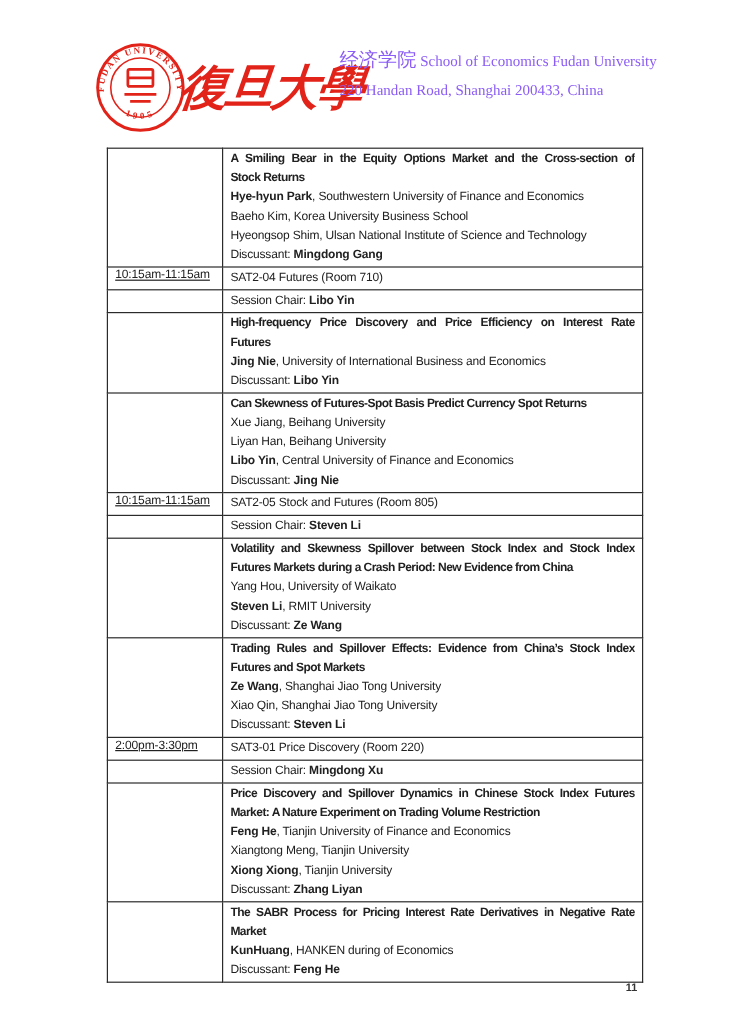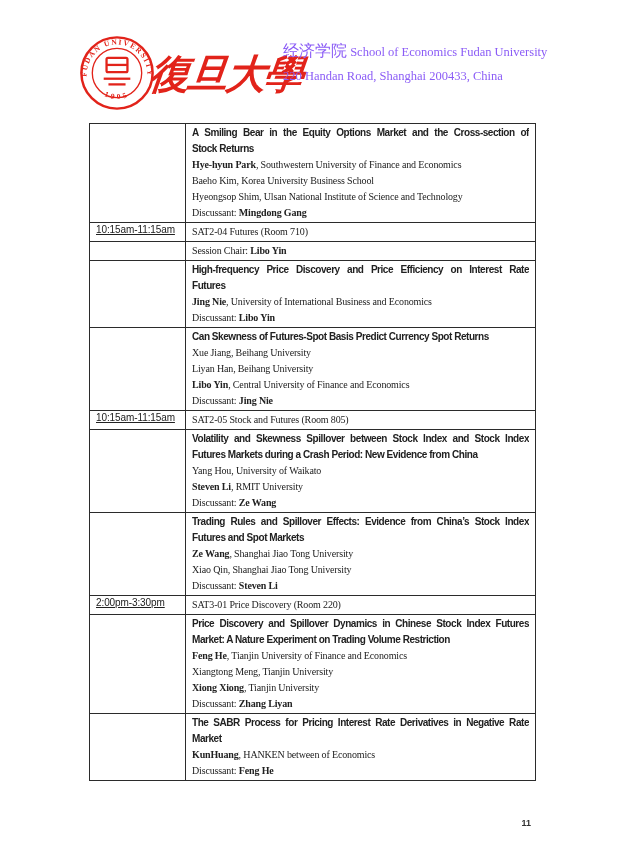--- a/index.html
+++ b/index.html
@@ -32,21 +32,21 @@
     border-collapse:collapse; table-layout:fixed;
   }
   table.schedule td {
     border:1px solid #2b2b2b; vertical-align:top;
     padding:1px 6px; font-size:10px; color:#212121;
   }
   td.time-cell { white-space:nowrap; letter-spacing:-0.1px; padding-left:6px;text-decoration:underline; }
   .line { line-height:16px; min-height:16px; white-space:nowrap; overflow:hidden; }
   .line-title { font-weight:bold; letter-spacing:-0.45px; }
   .line-title.jt { text-align:justify; text-align-last:justify; white-space:normal; }
-  .line-author, .line-discussant, .line-session, .line-chair { letter-spacing:-0.15px;font-family:Liberation Serif, serif; }
+  .line-author, .line-discussant, .line-session, .line-chair { letter-spacing:-0.15px; }
   .b { font-weight:bold; }
 
   
   .page-number {
     position:absolute; right:94px; top:818px;
     font-size:9px; font-weight:bold; color:#333;text-align:center;
   }
 </style>
 </head>
 <body>
@@ -134,20 +134,26 @@
       </tr>
       <tr>
         <td class="time-cell">10:15am-11:15am</td>
         <td class="content-cell">
           <div class="line line-session">SAT2-05 Stock and Futures (Room 805)</div>
         </td>
       </tr>
       <tr>
         <td class="time-cell"></td>
         <td class="content-cell">
+          <div class="line line-chair"><span>Session Chair: </span><span class="b">Steven Li</span></div>
+        </td>
+      </tr>
+      <tr>
+        <td class="time-cell"></td>
+        <td class="content-cell">
           <div class="line line-title jt">Volatility and Skewness Spillover between Stock Index and Stock Index</div>
           <div class="line line-title">Futures Markets during a Crash Period: New Evidence from China</div>
           <div class="line line-author"><span>Yang Hou, University of Waikato</span></div>
           <div class="line line-author"><span class="b">Steven Li</span><span>, RMIT University</span></div>
           <div class="line line-discussant"><span>Discussant: </span><span class="b">Ze Wang</span></div>
         </td>
       </tr>
       <tr>
         <td class="time-cell"></td>
         <td class="content-cell">
@@ -155,38 +161,44 @@
           <div class="line line-title">Futures and Spot Markets</div>
           <div class="line line-author"><span class="b">Ze Wang</span><span>, Shanghai Jiao Tong University</span></div>
           <div class="line line-author"><span>Xiao Qin, Shanghai Jiao Tong University</span></div>
           <div class="line line-discussant"><span>Discussant: </span><span class="b">Steven Li</span></div>
         </td>
       </tr>
       <tr>
         <td class="time-cell">2:00pm-3:30pm</td>
         <td class="content-cell">
           <div class="line line-session">SAT3-01 Price Discovery (Room 220)</div>
+        </td>
+      </tr>
+      <tr>
+        <td class="time-cell"></td>
+        <td class="content-cell">
+          <div class="line line-chair"><span>Session Chair: </span><span class="b">Mingdong Xu</span></div>
         </td>
       </tr>
       <tr>
         <td class="time-cell"></td>
         <td class="content-cell">
           <div class="line line-title jt">Price Discovery and Spillover Dynamics in Chinese Stock Index Futures</div>
           <div class="line line-title">Market: A Nature Experiment on Trading Volume Restriction</div>
           <div class="line line-author"><span class="b">Feng He</span><span>, Tianjin University of Finance and Economics</span></div>
           <div class="line line-author"><span>Xiangtong Meng, Tianjin University</span></div>
           <div class="line line-author"><span class="b">Xiong Xiong</span><span>, Tianjin University</span></div>
           <div class="line line-discussant"><span>Discussant: </span><span class="b">Zhang Liyan</span></div>
         </td>
       </tr>
       <tr>
         <td class="time-cell"></td>
         <td class="content-cell">
           <div class="line line-title jt">The SABR Process for Pricing Interest Rate Derivatives in Negative Rate</div>
           <div class="line line-title">Market</div>
-          <div class="line line-author"><span class="b">KunHuang</span><span>, HANKEN between of Economics</span></div>
+          <div class="line line-author"><span class="b">KunHuang</span><span>, HANKEN during of Economics</span></div>
           <div class="line line-discussant"><span>Discussant: </span><span class="b">Feng He</span></div>
         </td>
       </tr>
     </tbody>
 </table>
 
 <div class="page-number">11</div>
 
 </body></html>

